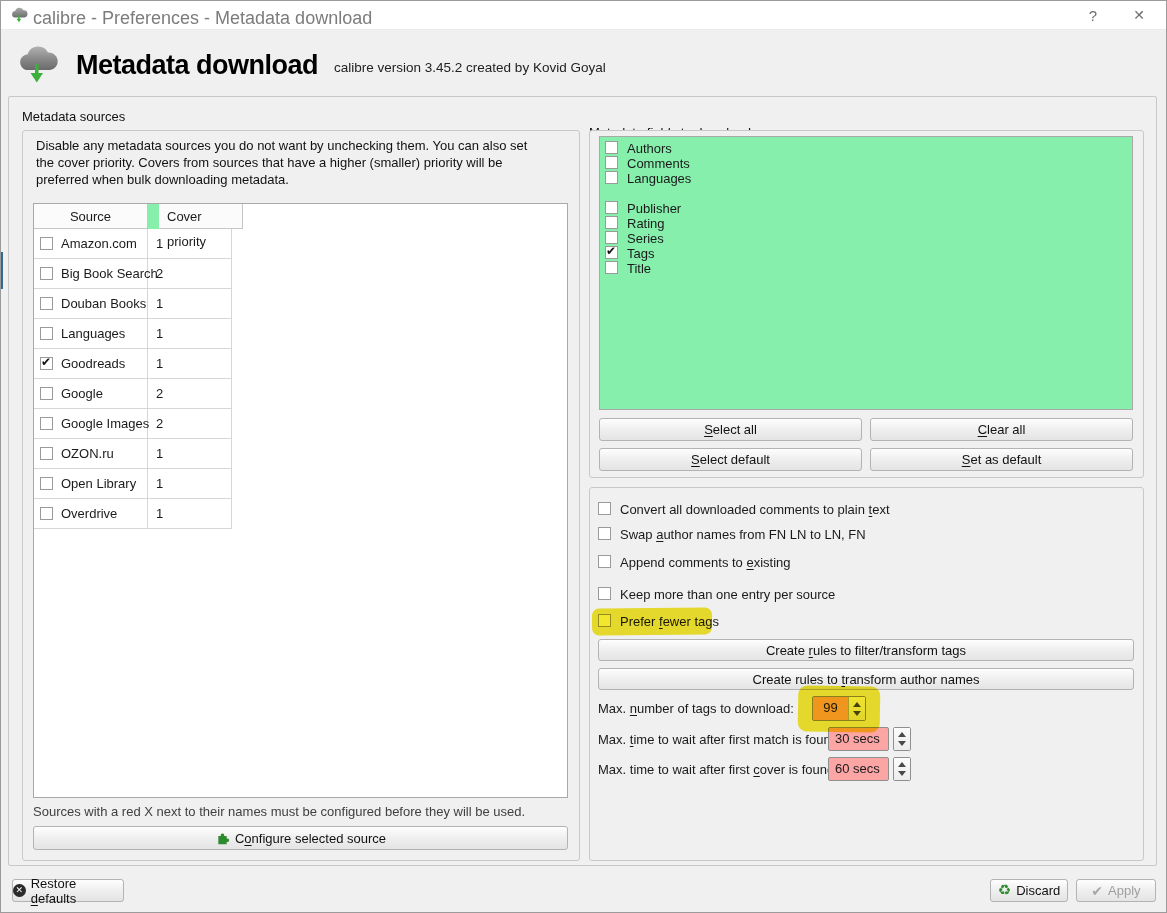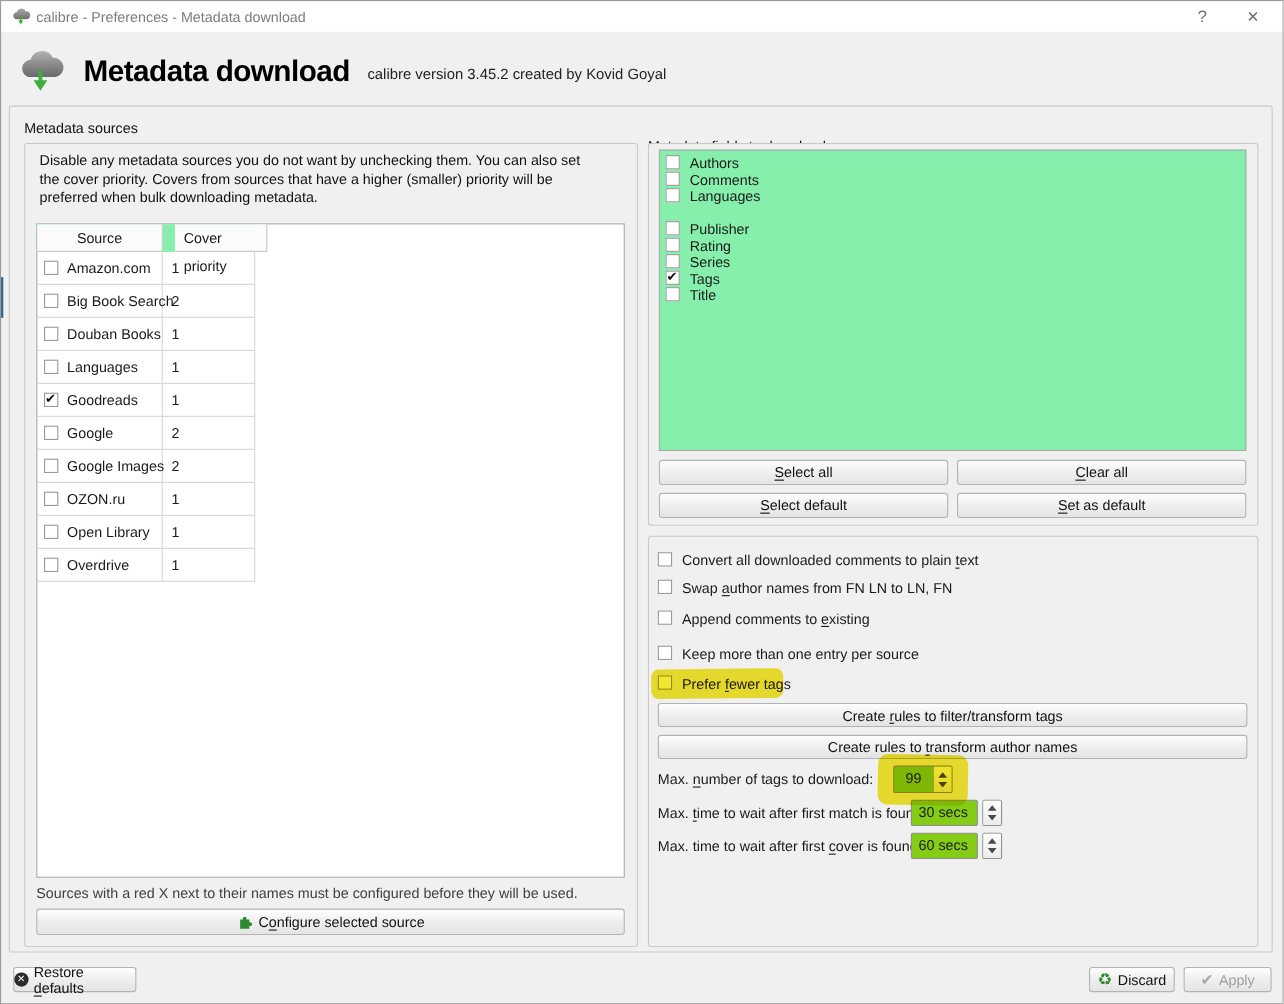--- a/index.html
+++ b/index.html
@@ -7,21 +7,21 @@
   body {
     font-family: "Liberation Sans", "DejaVu Sans", sans-serif;
     font-size: 13px; color:#1a1a1a; background:#f0f0f0; position:relative;
   }
   .window-border { position:absolute; inset:0; border:1px solid #9b9b9b; pointer-events:none; z-index:50; }
   u { text-decoration:underline; text-underline-offset:2px; }
 
   
   .titlebar { position:absolute; left:0; top:0; width:1167px; height:30px; background:#ffffff; border-bottom:1px solid #ececec; }
   .titlebar .app-icon { position:absolute; left:10px; top:6px; }
-  .titlebar .title-text { position:absolute; left:33px; top:8px; font-size:13px; color:#7c7c7c; }
+  .titlebar .title-text { position:absolute; left:33px; top:8px; font-size:18px; color:#7c7c7c; }
   .titlebar-btn { position:absolute; top:0; height:30px; width:40px; display:flex; align-items:center; justify-content:center; color:#6e6e6e; font-size:15px; cursor:default; }
   .titlebar-btn.help { right:54px; }
   .titlebar-btn.close { right:8px; font-size:14px; }
 
   
   .header { position:absolute; left:14px; top:44px; display:flex; align-items:center; gap:16px; }
   .header .page-title { font-size:27px; font-weight:700; color:#000; letter-spacing:-0.5px; }
   .header .page-subtitle { font-size:13.5px; color:#222; position:relative; top:2px; }
 
   
@@ -69,21 +69,21 @@
   
   .frame-options { left:589px; top:487px; width:555px; height:374px; }
   .opt-row { position:absolute; left:598px; height:15px; }
   .opt-row .checkbox { position:absolute; left:0; top:0; }
   .opt-row .olabel { position:absolute; left:22px; top:0; line-height:15px; white-space:nowrap; }
 
   .btn-rules1 { position:absolute; left:598px; top:639px; width:536px; height:22px; }
   .btn-rules2 { position:absolute; left:598px; top:668px; width:536px; height:22px; }
 
   .spin-label { position:absolute; left:598px; line-height:16px; white-space:nowrap; }
-  .spinbox { position:absolute; background:#84cc16; border:1px solid #8f8f8f; border-radius:2px; display:flex; }
+  .spinbox { position:absolute; background:#fca5a5; border:1px solid #8f8f8f; border-radius:2px; display:flex; }
   .spin-value { flex:1; line-height:22px; padding-left:6px; }
   .spin-value.centered { text-align:center; padding-left:0; }
   .spin-arrows { width:17px; border-left:1px solid #b0b0b0; display:flex; flex-direction:column; align-items:center; justify-content:center; gap:4px; background:linear-gradient(#fdfdfd,#ececec); }
   .arr-up { width:0; height:0; border-left:4px solid transparent; border-right:4px solid transparent; border-bottom:5px solid #4a4a4a; }
   .arr-down { width:0; height:0; border-left:4px solid transparent; border-right:4px solid transparent; border-top:5px solid #4a4a4a; }
 
   .spin1 { left:812px; top:696px; width:54px; height:25px; }
   .spin2 { left:828px; top:727px; width:61px; height:24px; }
   .spin3 { left:828px; top:757px; width:61px; height:24px; }
 

